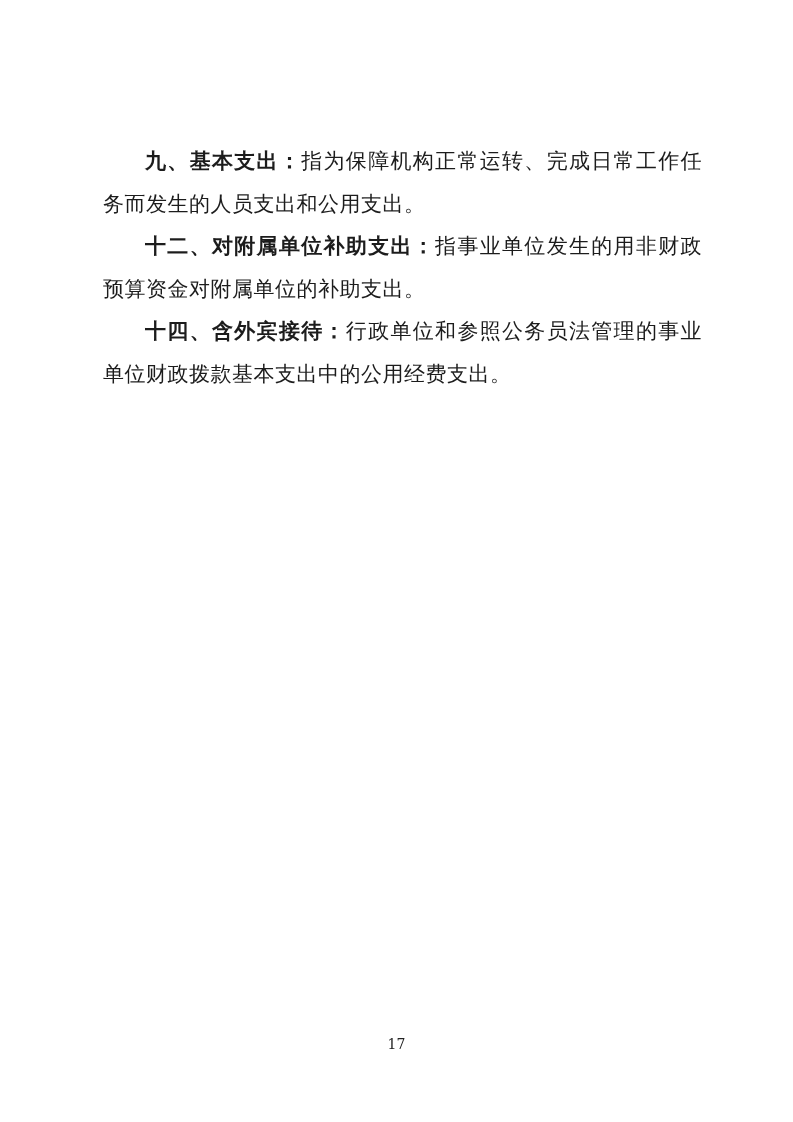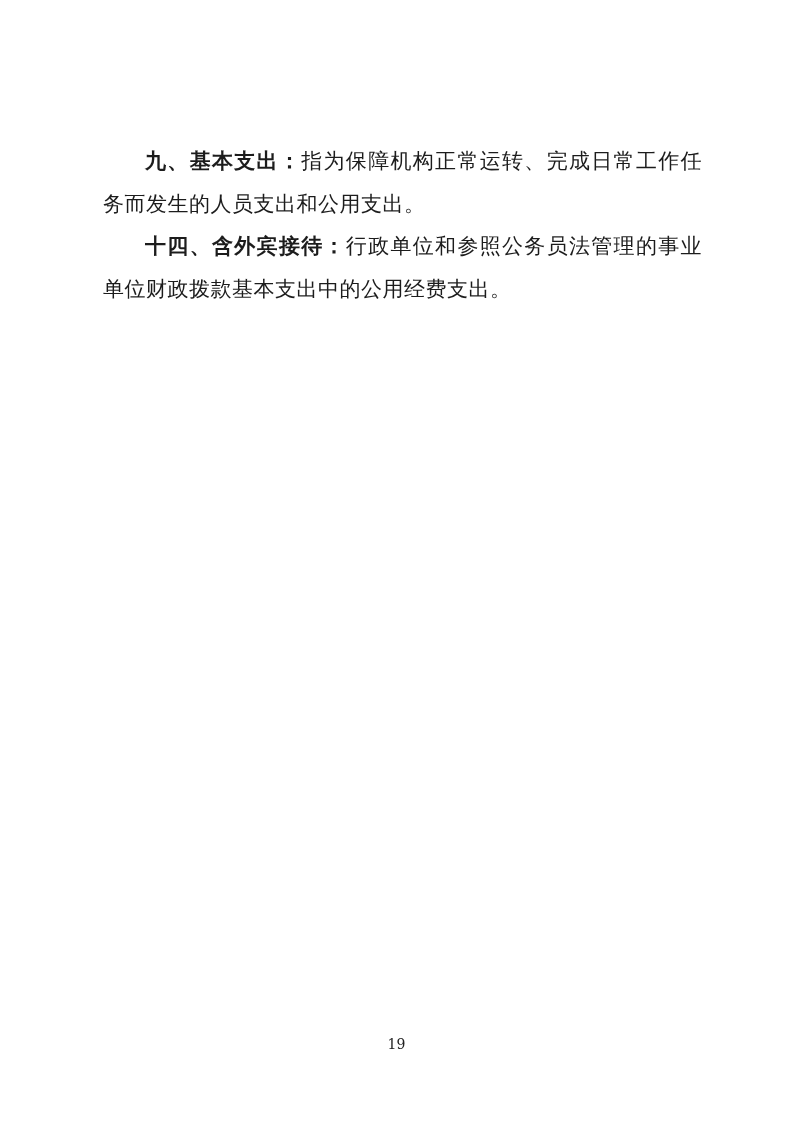--- a/index.html
+++ b/index.html
@@ -50,16 +50,17 @@
     color: #222222;
     font-family: "DejaVu Serif", "Liberation Serif", serif;
   }
 </style>
 </head>
 <body>
 
 <div class="page">
   <div class="content">
     <p><span class="term">九、基本支出：</span><span class="definition">指为保障机构正常运转、完成日常工作任务而发生的人员支出和公用支出。</span></p>
+    <p><span class="term">十二、对附属单位补助支出：</span><span class="definition">指事业单位发生的用非财政预算资金对附属单位的补助支出。</span></p>
     <p><span class="term">十四、含外宾接待：</span><span class="definition">行政单位和参照公务员法管理的事业单位财政拨款基本支出中的公用经费支出。</span></p>
   </div>
-  <div class="page-footer">19</div>
+  <div class="page-footer">17</div>
 </div>
 
 </body></html>

